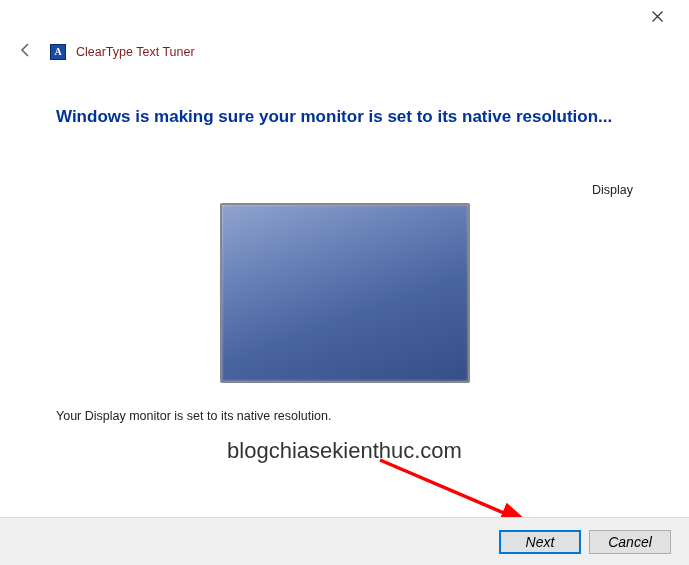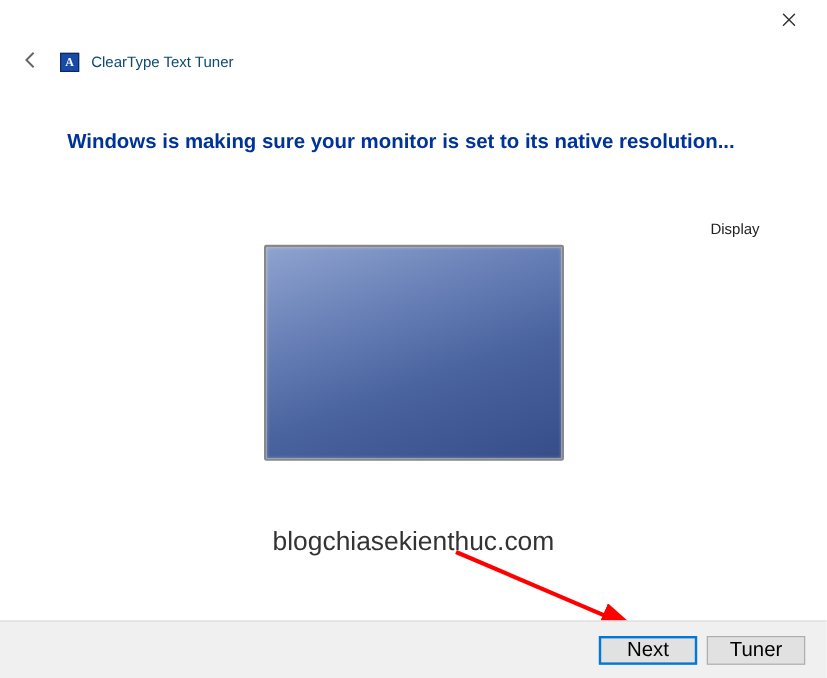--- a/index.html
+++ b/index.html
@@ -47,21 +47,21 @@
       display: flex;
       align-items: center;
       justify-content: center;
       color: #fff;
       font-size: 10px;
       font-weight: bold;
       font-family: serif;
     }
     .app-title {
       font-size: 12.5px;
-      color: #0c4a6e;
+      color: #7f1d1d;
     }
     .content {
       padding: 36px 56px 0 56px;
     }
     .heading {
       color: #003399;
       font-size: 17px;
       font-weight: 700;
       margin-bottom: 56px;
     }
@@ -114,25 +114,26 @@
       border-top: 1px solid #ddd;
       display: flex;
       justify-content: flex-end;
       align-items: center;
       padding-right: 18px;
       gap: 8px;
     }
     .btn {
       min-width: 82px;
       height: 24px;
-      font-size: 17px;
+      font-size: 14px;
       background: #e1e1e1;
       border: 1px solid #adadad;
       cursor: pointer;
       font-family: inherit;
+      font-style: italic;
     }
     .btn-primary {
       border: 2px solid #0078d7;
       background: #e1e1e1;
     }
   </style>
 </head>
 <body>
 
 <div class="titlebar">
@@ -154,29 +155,30 @@
 </div>
 
 <div class="content">
   <div class="heading">Windows is making sure your monitor is set to its native resolution...</div>
 
   <div class="display-area">
     <div class="display-label">Display</div>
     <div class="monitor"></div>
   </div>
 
+  <div class="status-text">Your Display monitor is set to its native resolution.</div>
 </div>
 
 <div class="watermark">blogchiasekienthuc.com</div>
 
 <svg class="arrow-svg" width="180" height="90">
   <defs>
     <marker id="ah" markerWidth="10" markerHeight="10" refX="7" refY="3" orient="auto">
       <polygon points="0 0, 9 3, 0 6" fill="#ff0000"></polygon>
     </marker>
   </defs>
   <line x1="10" y1="10" x2="155" y2="72" stroke="#ff0000" stroke-width="3.5" marker-end="url(#ah)"></line>
 </svg>
 
 <div class="footer">
   <button class="btn btn-primary">Next</button>
-  <button class="btn">Tuner</button>
+  <button class="btn">Cancel</button>
 </div>
 
 </body></html>

